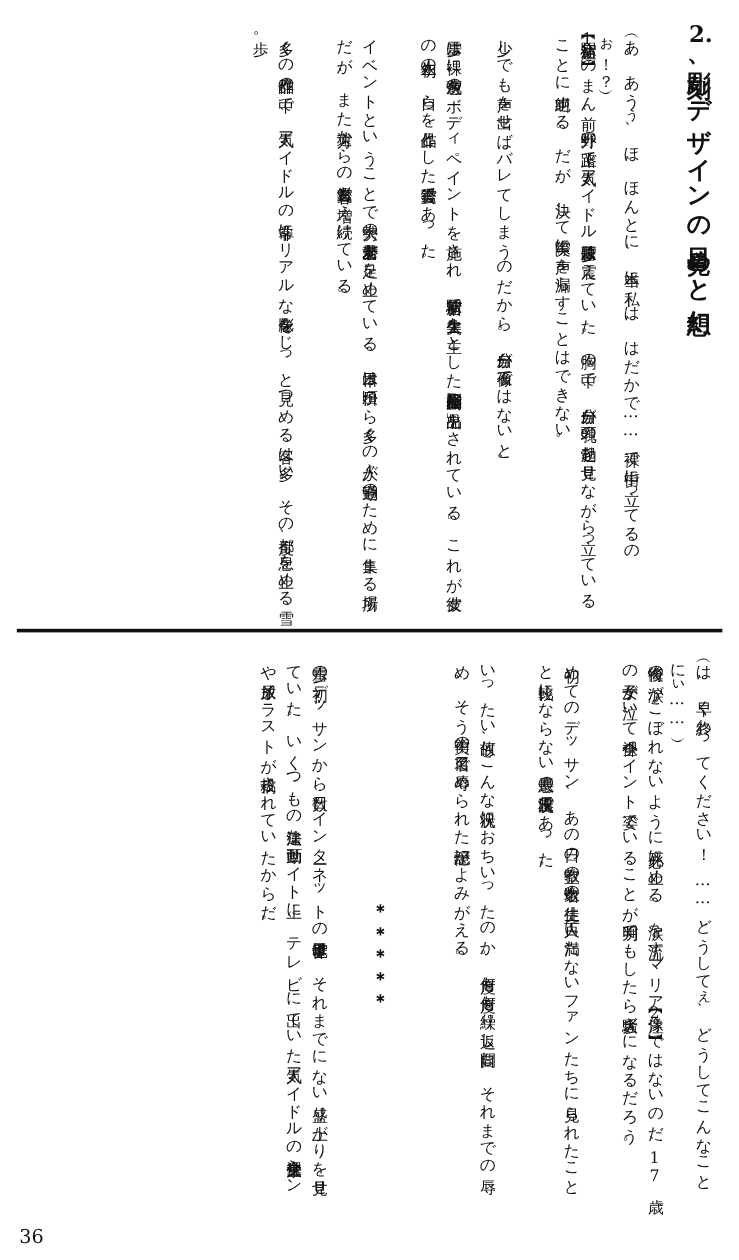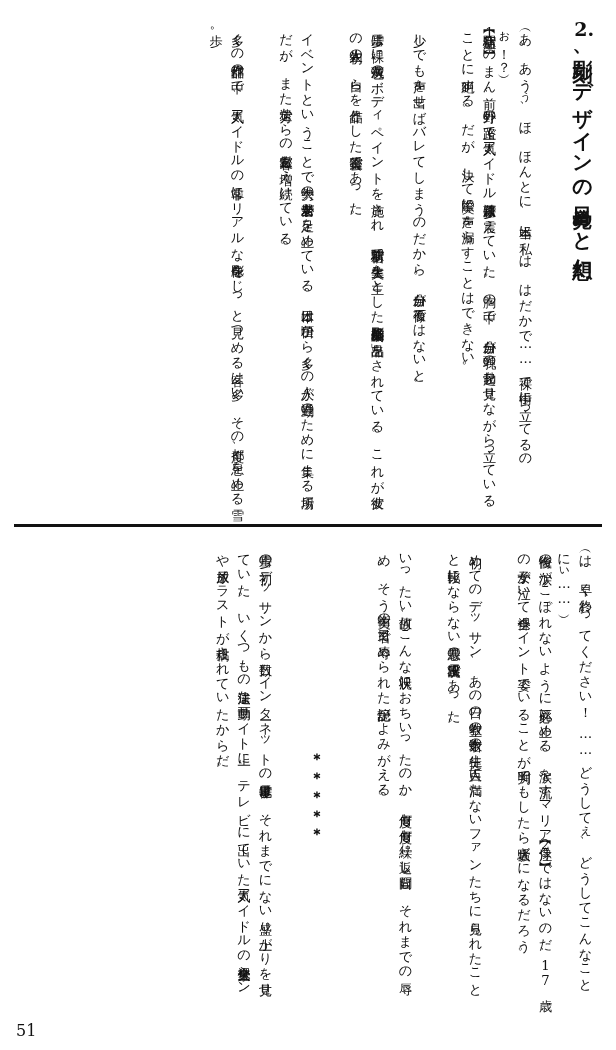--- a/index.html
+++ b/index.html
@@ -144,15 +144,15 @@
     <div class="vblock bot-body" style="right:60px;  width:52px;">後悔の涙がこぼれないように必死に止める。涙を流すマリア像【注2】ではないのだ、17歳の女子が泣いて全裸ペイント姿でいることが判明でもしたら大騒ぎになるだろう。</div>
     <div class="vblock bot-body" style="right:130px; width:52px;">初めてのデッサン、あの日の教室の十数名の生徒、百人に満たないファンたちに見られたことと比較にならない最悪の露出状況であった。</div>
     <div class="vblock bot-body" style="right:200px; width:52px;">いったい何故、こんな状況におちいったのか。何度も何度も繰り返し自問し、それまでの辱め、そう美術の名目で辱められた記憶がよみがえる。</div>
 
     <div class="asterisks" style="right:290px; top:210px;">＊＊＊＊＊</div>
 
     <div class="vblock bot-body" style="right:340px; width:78px;">雪歩の初デッサンから数日、インターネットの電子世界は、それまでにない盛り上がりを見せていた。いくつもの違法な動画サイト上に、テレビに出ていた人気アイドルの全裸失禁シーンや放尿イラストが投稿されていたからだ。</div>
 
   </div>
 
-  <div class="page-number">51</div>
+  <div class="page-number">36</div>
 
 </div>
 
 </body></html>

